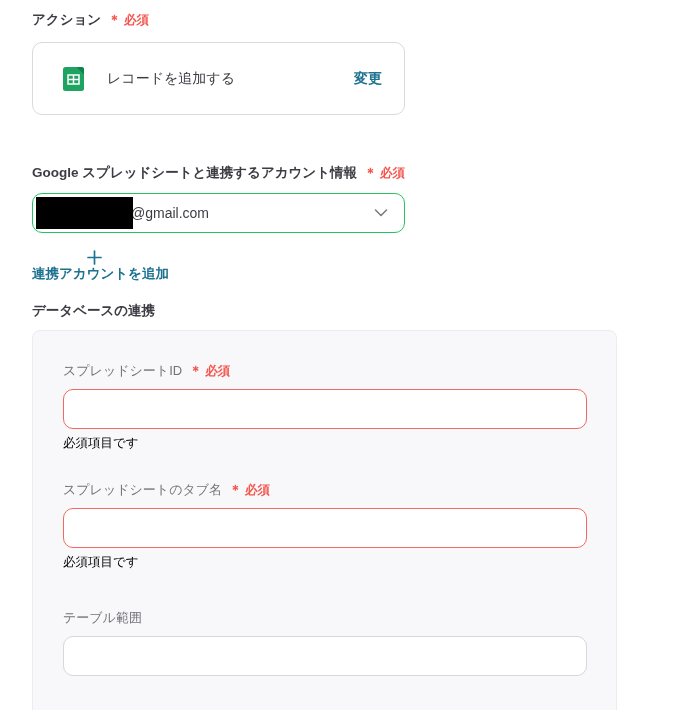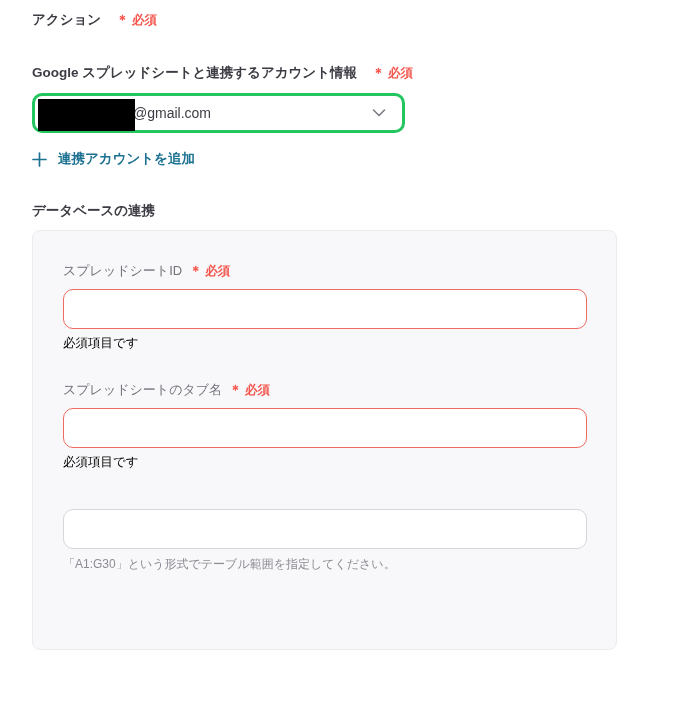--- a/index.html
+++ b/index.html
@@ -11,21 +11,20 @@
   }
   .wrapper { padding: 10px 0 0 32px; }
 
   .section-heading {
     font-size: 13.5px;
     font-weight: 700;
     color: #3c3c44;
     line-height: 20px;
     display: flex;
     align-items: flex-start;
-    gap: 8px;
   }
   .required {
     color: #f4564e;
     font-weight: 700;
     font-size: 12.5px;
     margin-left: 7px;
     display: inline-flex;
     align-items: center;
   }
   .required .ast { font-size: 13px; margin-right: 3px; }
@@ -53,26 +52,26 @@
     font-size: 14px;
     font-weight: 700;
     color: #1d7191;
     cursor: pointer;
     background: none;
     border: none;
     font-family: inherit;
   }
 
   
-  .account-heading { margin-top: 33px; }
+  .account-heading { margin-top: 48px; }
   .account-select {
     margin-top: 10px;
     width: 373px;
     height: 40px;
-    border: 3px solid #22c55e;
+    border: 1px solid #22c55e;
     border-radius: 10px;
     background: #fff;
     display: flex;
     align-items: center;
     position: relative;
     cursor: pointer;
   }
   .redaction-box {
     position: absolute;
     left: 3px;
@@ -97,25 +96,26 @@
     margin-top: 17px;
     display: inline-flex;
     align-items: center;
     color: #1d7191;
     font-size: 13.5px;
     font-weight: 700;
     cursor: pointer;
     background: none;
     border: none;
     font-family: inherit;
+    flex-direction: column;
   }
   .add-account .plus { display: flex; margin-right: 11px; }
 
   
-  .db-heading { margin-top: 30px; font-family: Liberation Serif, serif; }
+  .db-heading { margin-top: 18px; font-family: Liberation Serif, serif; }
   .db-panel {
     margin-top: 9px;
     width: 585px;
     min-height: 420px;
     background: #f8f8fa;
     border: 1px solid #ececf0;
     border-radius: 8px;
     padding: 31px 29px 40px 30px;
   }
   .field-label {
@@ -162,20 +162,35 @@
 
   
   <div class="section-heading">
     <span>アクション</span>
     <span class="required">
       <span class="ast">＊</span>
       <span>必須</span>
     </span>
   </div>
 
+  <div class="action-card">
+    <span class="sheet-icon">
+      <svg width="21" height="24" viewBox="0 0 21 24">
+        <rect x="0" y="0" width="21" height="24" rx="2.5" fill="#1ea362"></rect>
+        <path d="M13.5 0 L21 7.5 L21 2.5 A2.5 2.5 0 0 0 18.5 0 Z" fill="#12814c"></path>
+        <g stroke="#ffffff" stroke-width="1.5" fill="none">
+          <rect x="5" y="8" width="11" height="9"></rect>
+          <line x1="5" y1="12.5" x2="16" y2="12.5"></line>
+          <line x1="10.5" y1="8" x2="10.5" y2="17"></line>
+        </g>
+      </svg>
+    </span>
+    <span class="action-title">レコードを追加する</span>
+    <button class="change-link">変更</button>
+  </div>
 
   
   <div class="section-heading account-heading">
     <span>Google スプレッドシートと連携するアカウント情報</span>
     <span class="required">
       <span class="ast">＊</span>
       <span>必須</span>
     </span>
   </div>
 
@@ -223,18 +238,20 @@
         <span class="required">
           <span class="ast">＊</span>
           <span>必須</span>
         </span>
       </div>
       <input class="field-input error-border" type="text" value="" style="">
       <div class="error-text">必須項目です</div>
     </div>
 
     <div class="field-group last">
+      <div class="field-label">
+        <span>テーブル範囲</span>
+      </div>
       <input class="field-input" type="text" value="" style="">
-      <div class="helper-text">「A1:G30」という形式でテーブル範囲を指定してください。</div>
     </div>
 
   </div>
 </div>
 
 </body></html>

